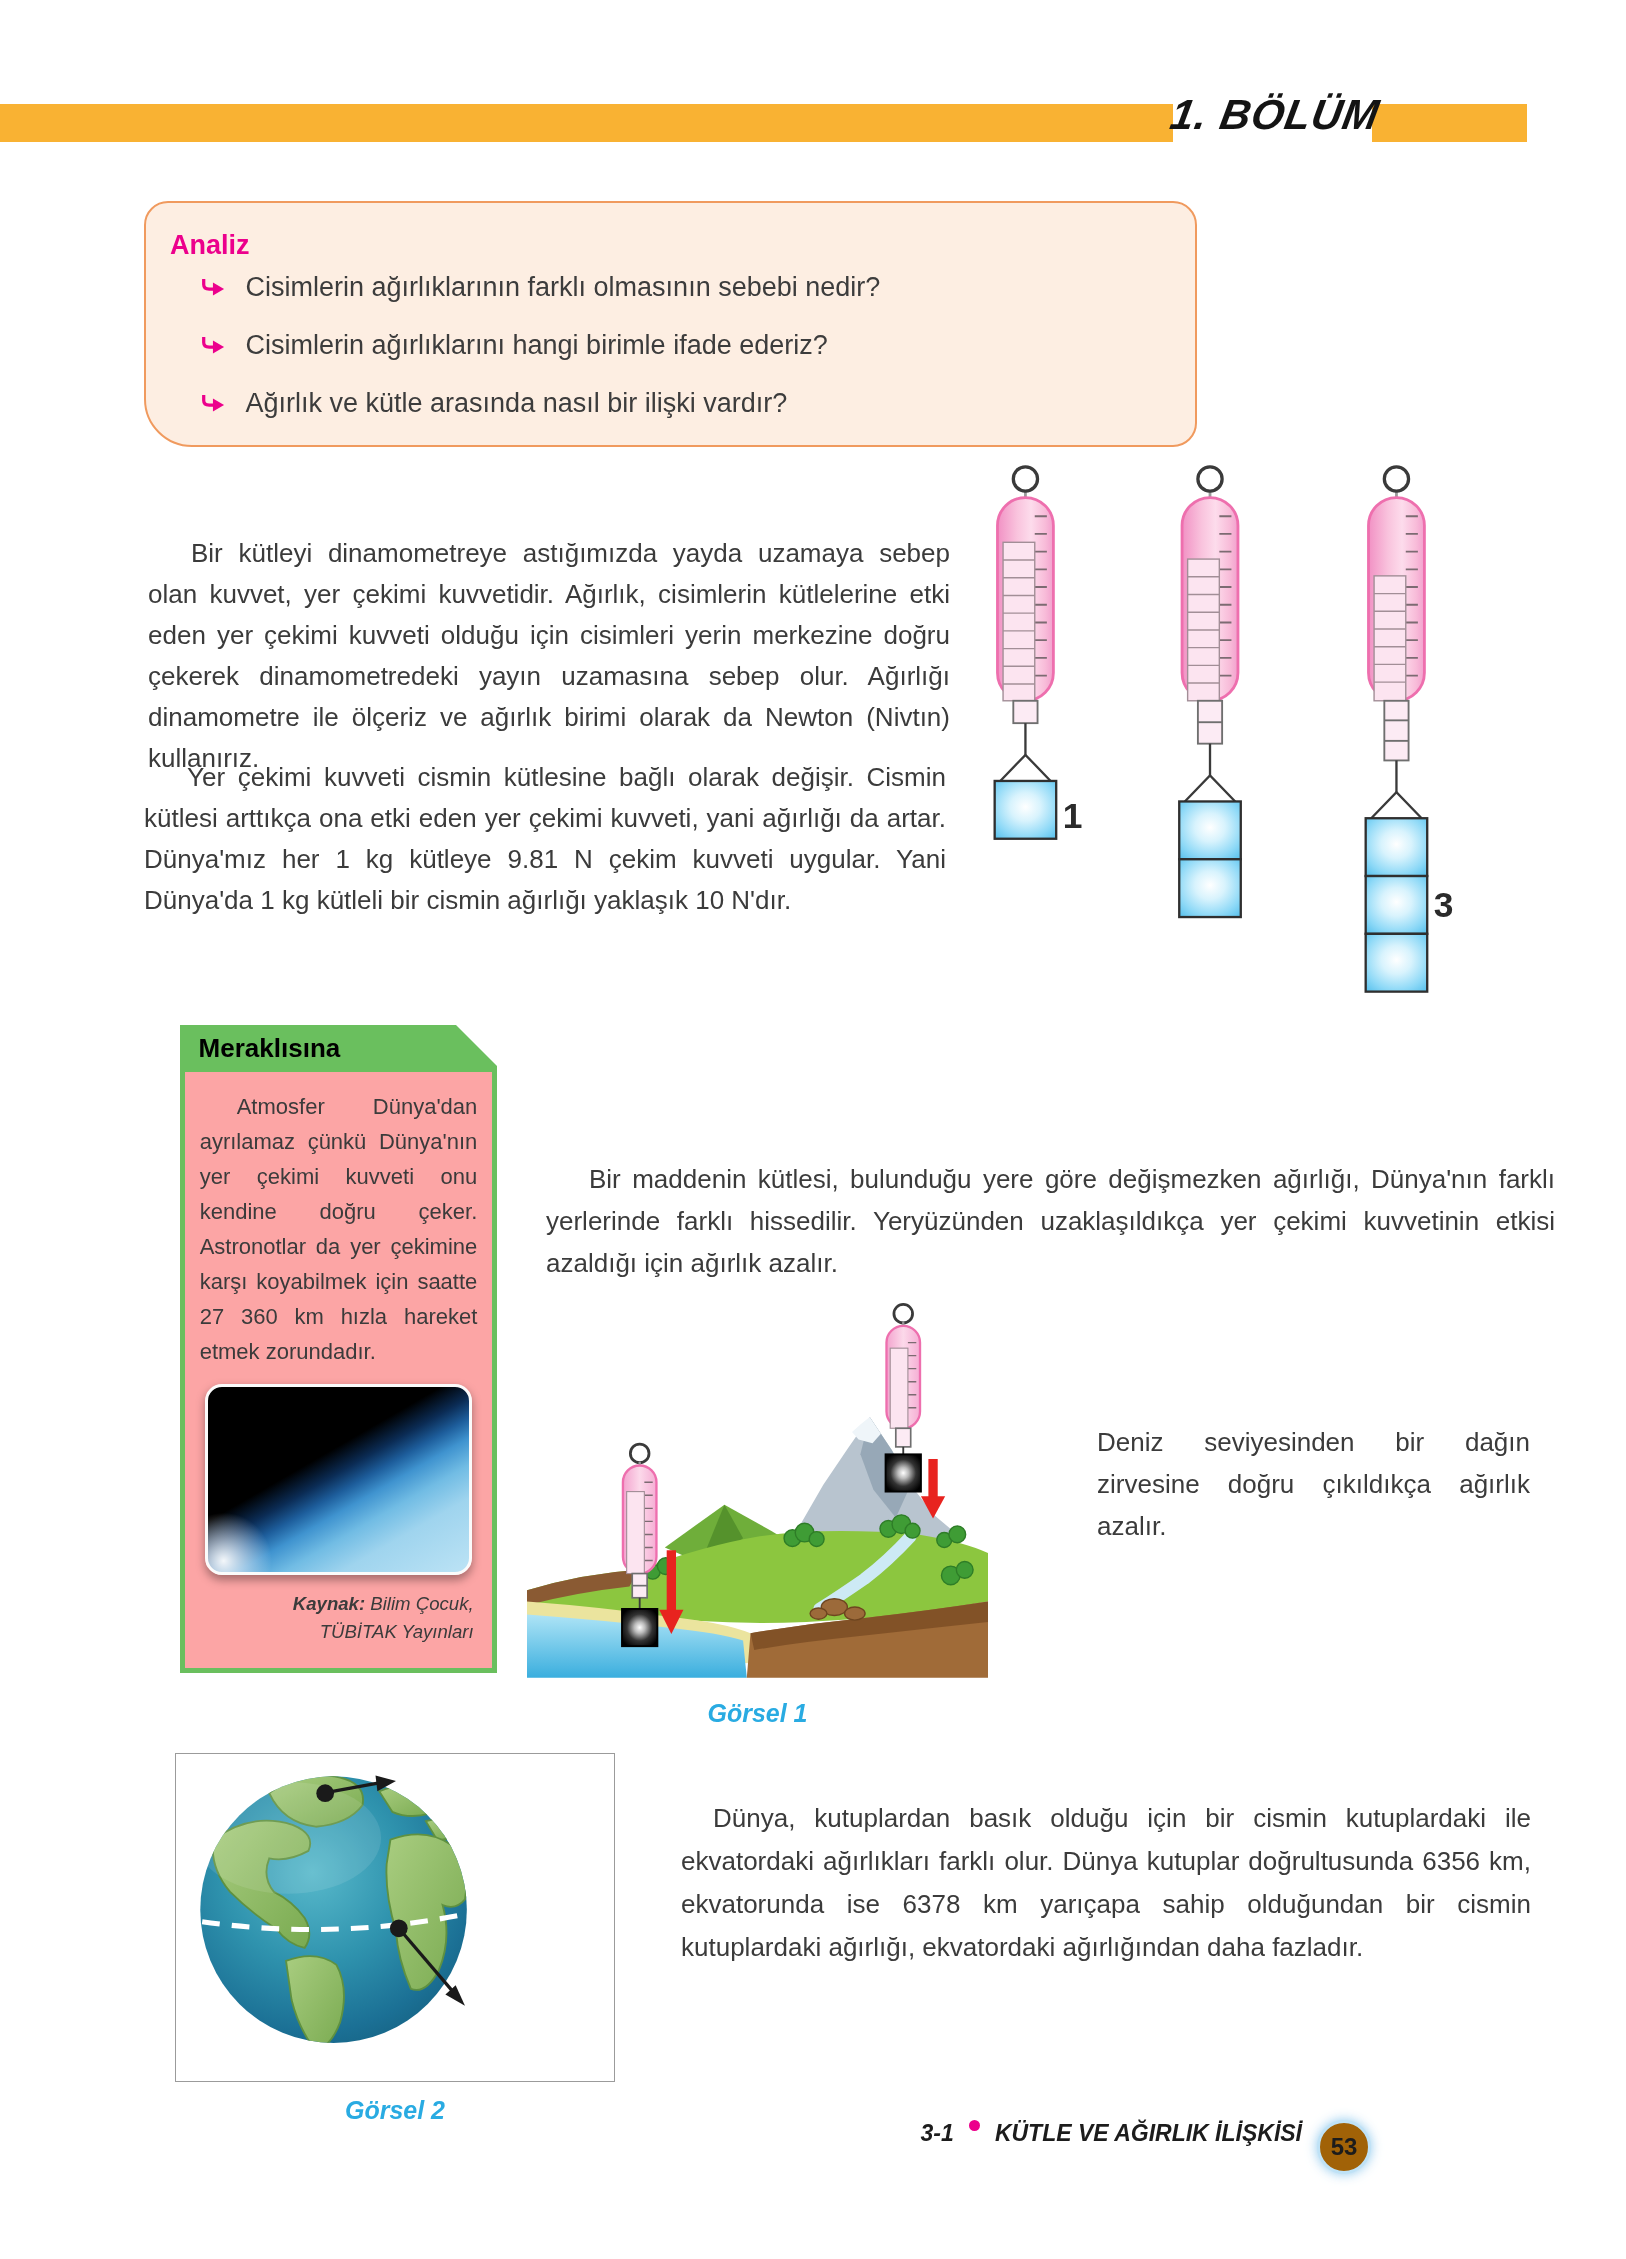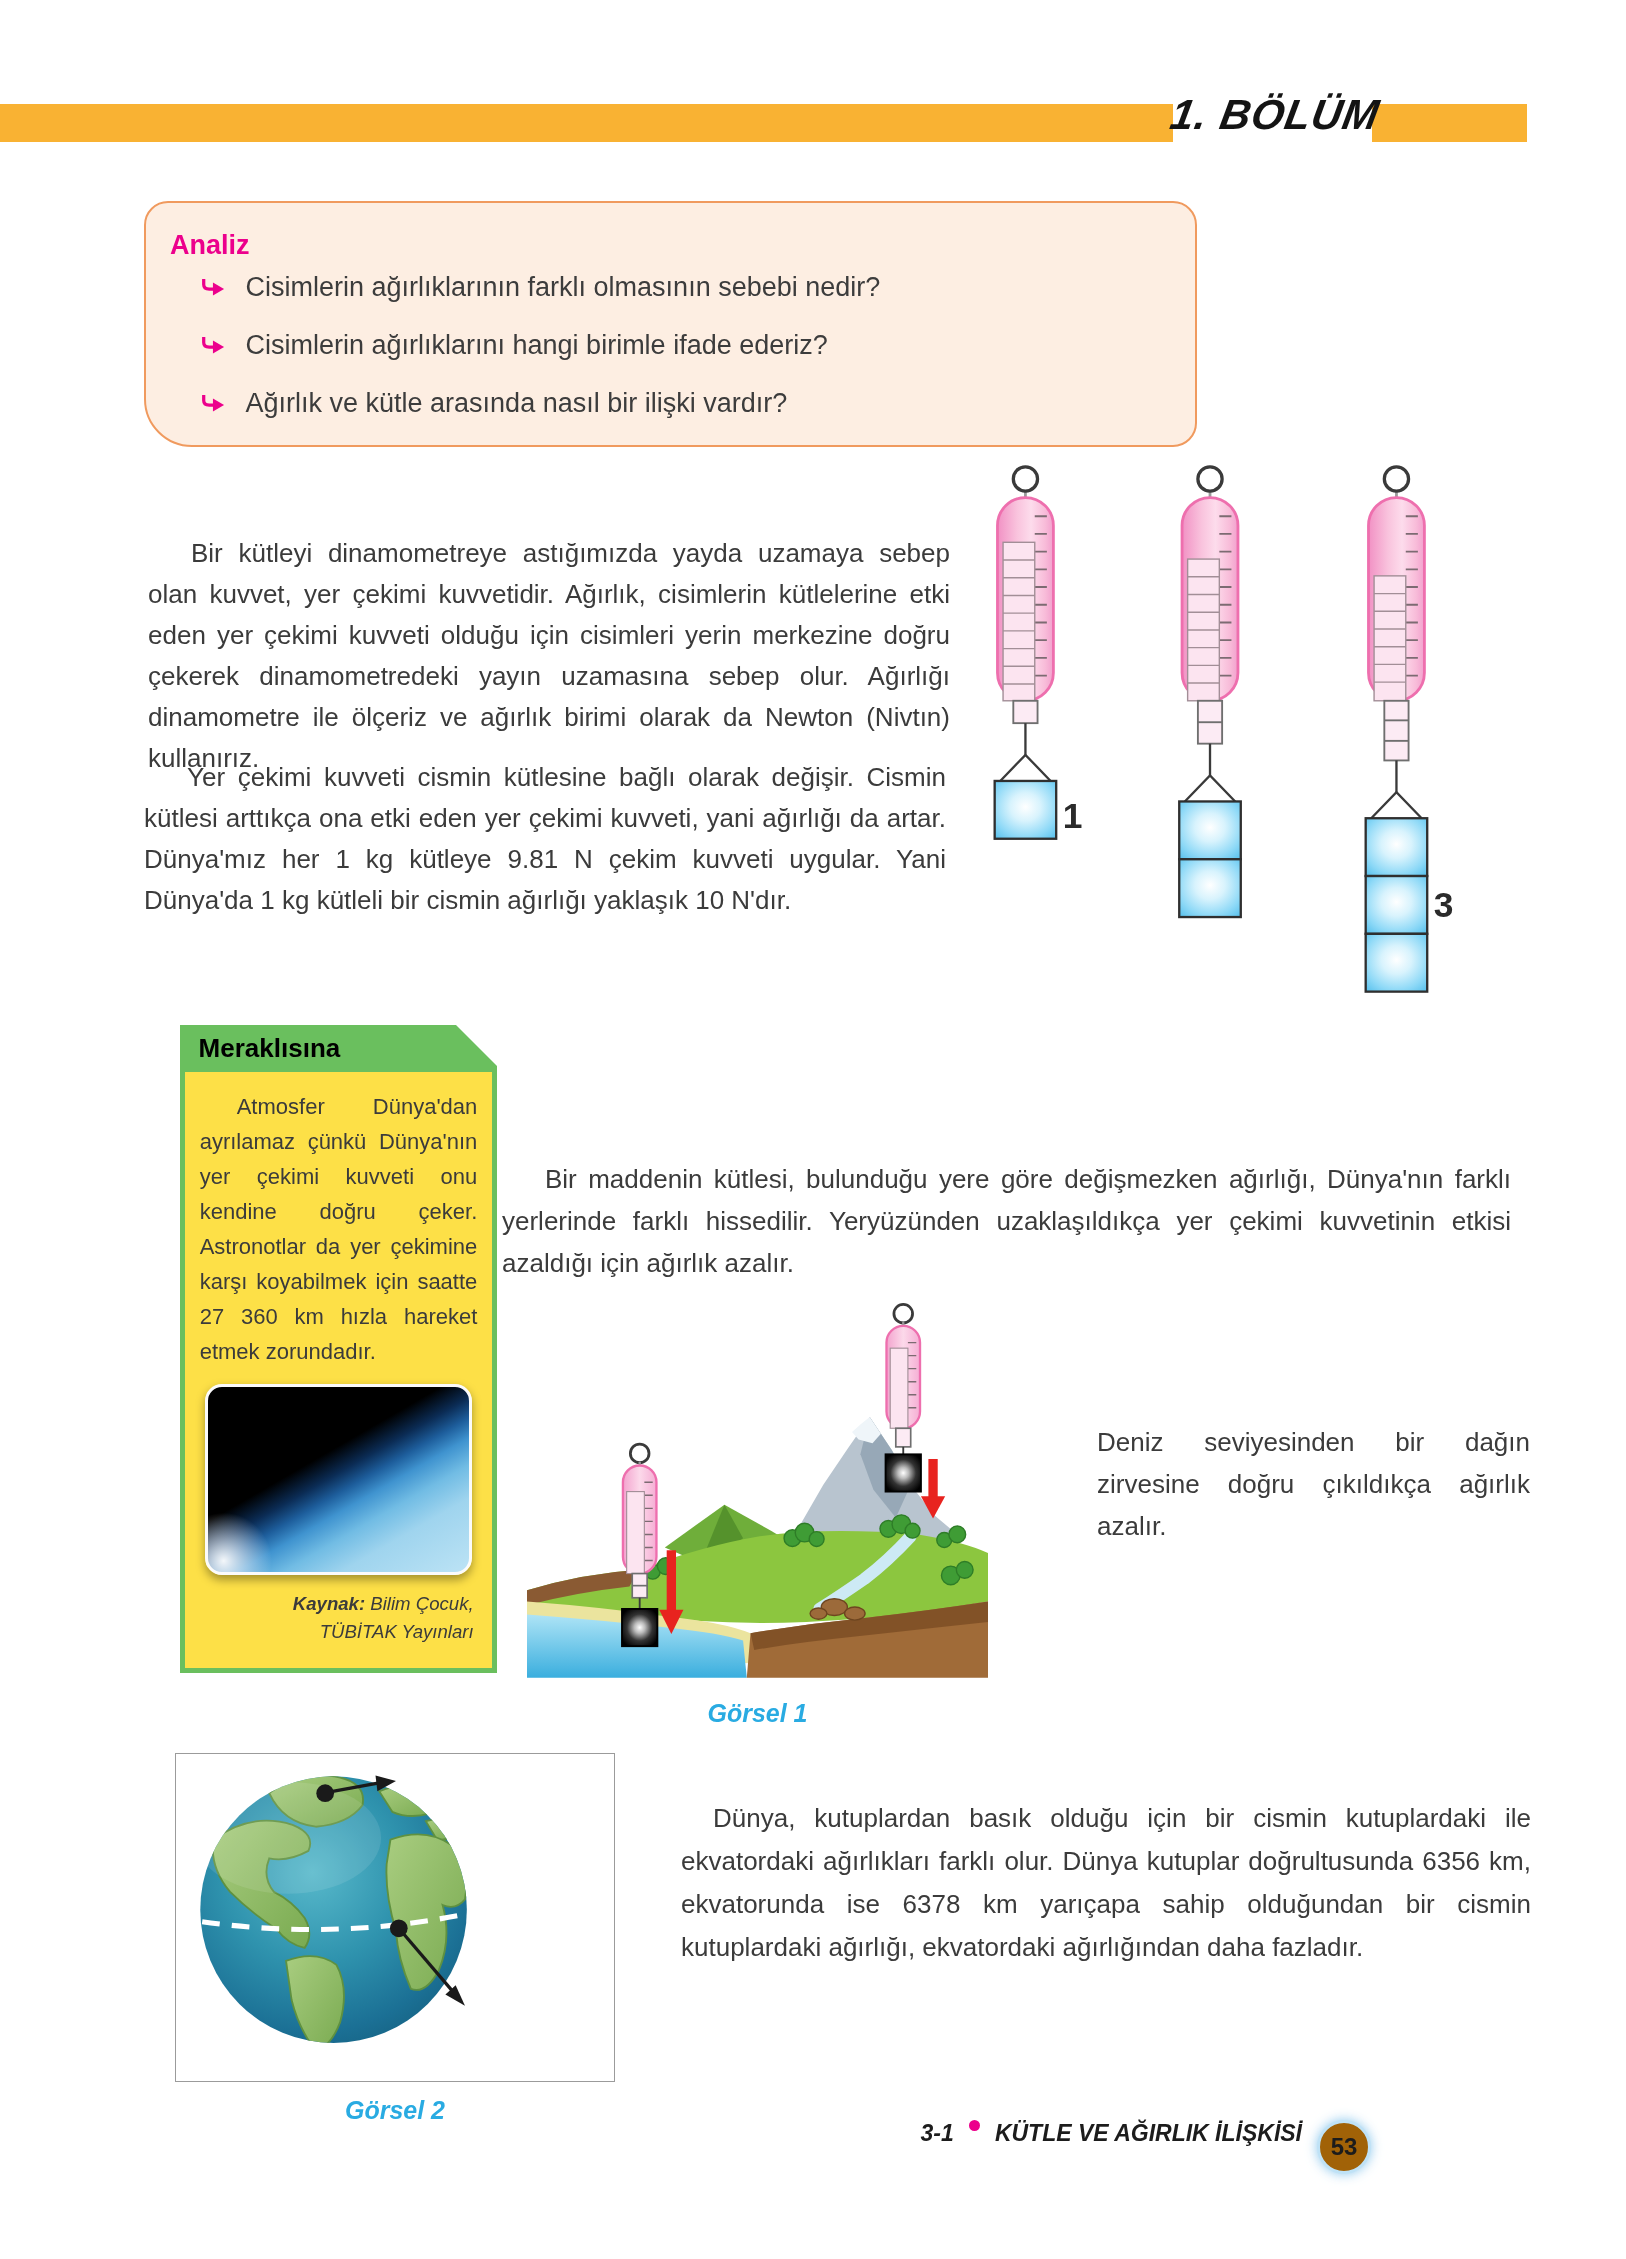--- a/index.html
+++ b/index.html
@@ -21,29 +21,29 @@
   .analiz-title{position:absolute;left:24px;top:11.2px;font-size:27px;font-weight:bold;color:#ec008c;margin-top:16px;}
   .analiz-q{position:absolute;left:54px;display:flex;align-items:center;gap:20.5px;
         font-size:27px;color:#3c3c3c;}
   .analiz-q.q0{top:69px;} .analiz-q.q1{top:127px;} .analiz-q.q2{top:185px;}
 
   
   .para{position:absolute;font-size:26px;line-height:42px;color:#3b3b3b;text-align:justify;text-indent:43px;}
   .p1{left:148px;top:492px;width:802px;line-height:41px;margin-top:41px;}
   .p2{left:144px;top:757px;width:802px;line-height:41px;}
   .p3{left:522px;top:1012px;width:1009px;}
-  .p4{left:502px;top:1158px;width:1009px;}
+  .p4{left:546px;top:1158px;width:1009px;}
   .p-side{left:1097px;top:1421px;width:433px;text-indent:0;}
   .p6{left:681px;top:1797px;width:850px;text-indent:32px;line-height:43px;}
 
   
   .merak-box{position:absolute;left:180px;top:1025px;width:317px;height:648px;background:#6abf5e;
         clip-path:polygon(0 0, calc(100% - 41px) 0, 100% 41px, 100% 100%, 0 100%);}
   .merak-title{position:absolute;left:18.6px;top:8.4px;font-size:26px;font-weight:bold;color:#000000;}
-  .merak-inner{position:absolute;left:4.7px;right:4.7px;top:47px;bottom:4.7px;background:#fde047;
+  .merak-inner{position:absolute;left:4.7px;right:4.7px;top:47px;bottom:4.7px;background:#fca5a5;
         padding:17px 15px 11.2px 15px;}
   .merak-body{font-size:22px;line-height:35px;text-align:justify;text-indent:37px;color:#3b3b3b;}
   .earth-photo{width:267px;height:191px;margin:15px auto 0 auto;border-radius:17px;
         border:3.7px solid #fbfbfb;box-shadow:0 4.7px 9.3px rgba(0,0,0,.35);
         background:
           radial-gradient(circle at 6% 94%, rgba(255,255,255,.95), rgba(255,255,255,0) 16%),
           linear-gradient(150deg,#000 0%,#000 40%,#0b2c55 48%,#1d5d9b 54%,#3f93cf 60%,#71bce4 68%,#9fd4ee 78%,#bce3f5 100%);}
   .kaynak{margin-top:15px;padding-right:3.7px;text-align:right;font-style:italic;font-size:18.6px;
         line-height:28px;color:#3b3b3b;}
   .kaynak b{font-style:italic;}

